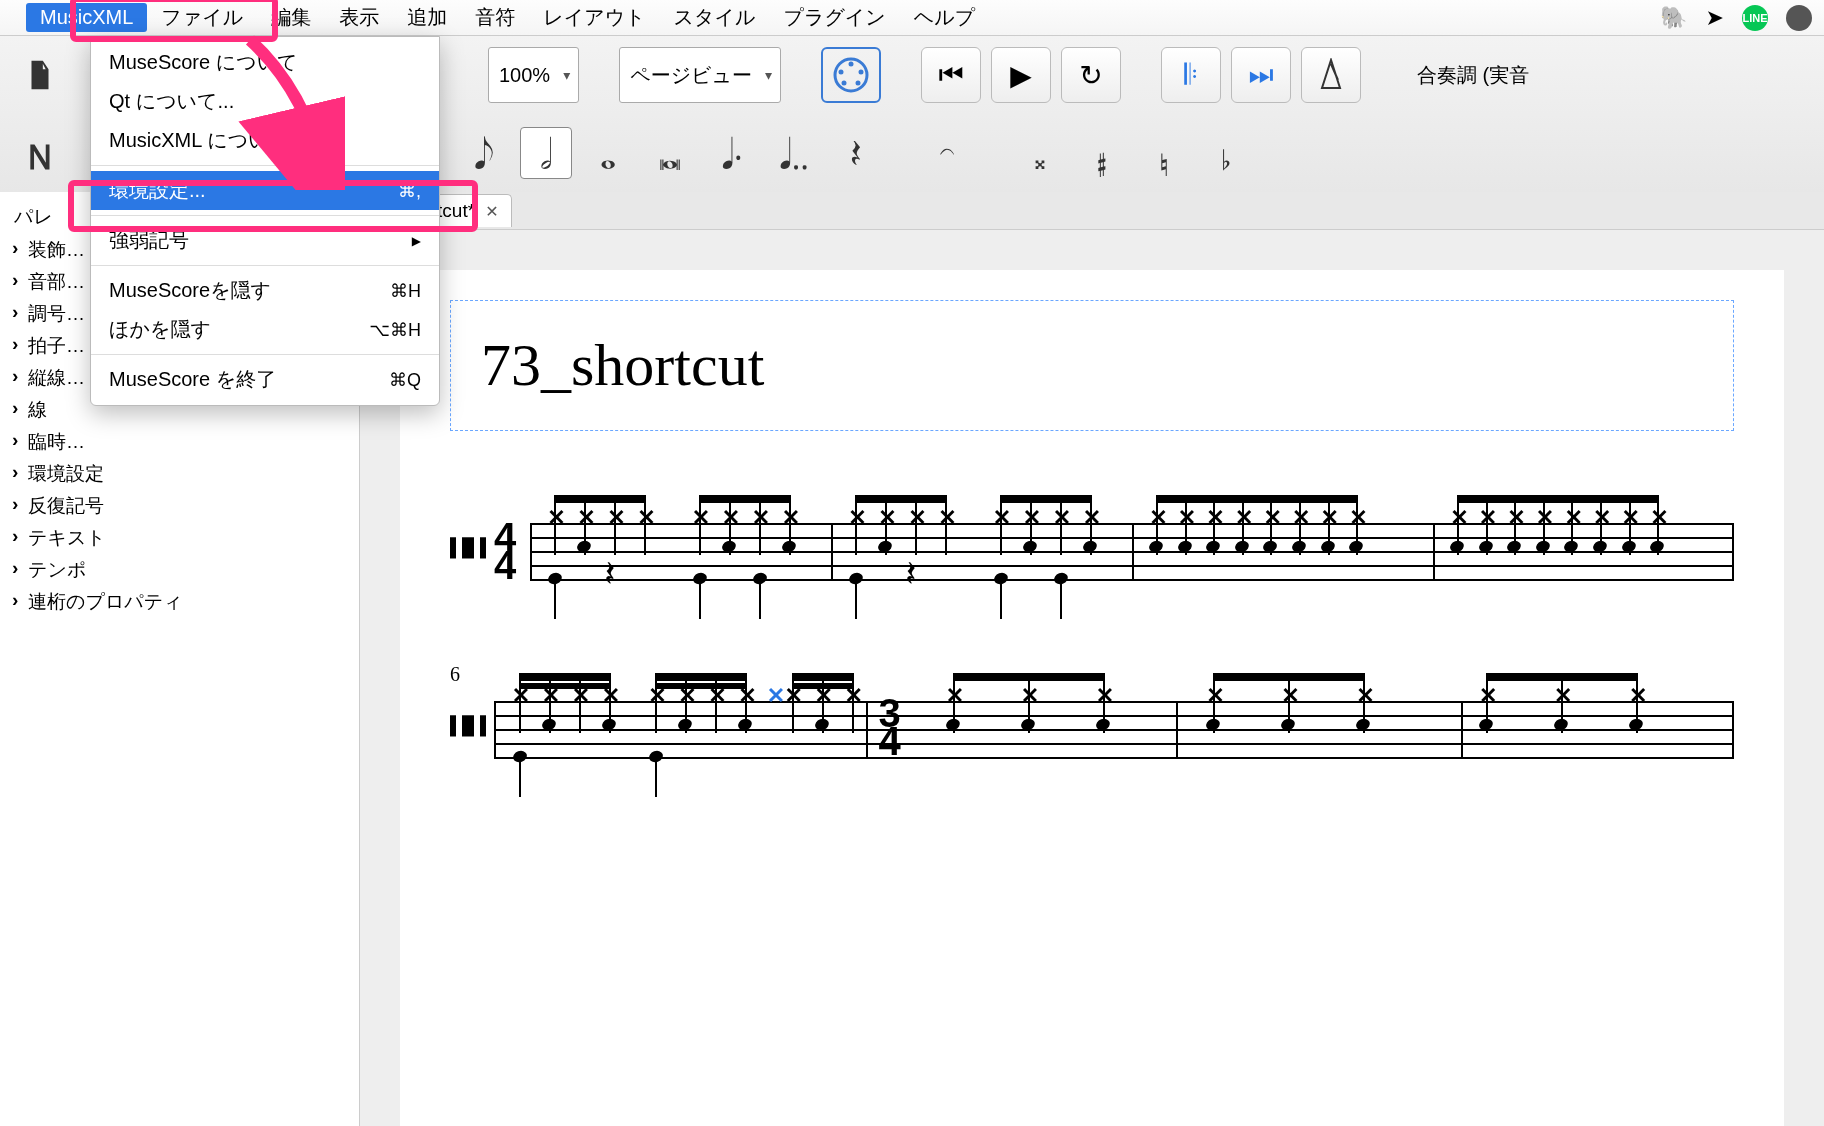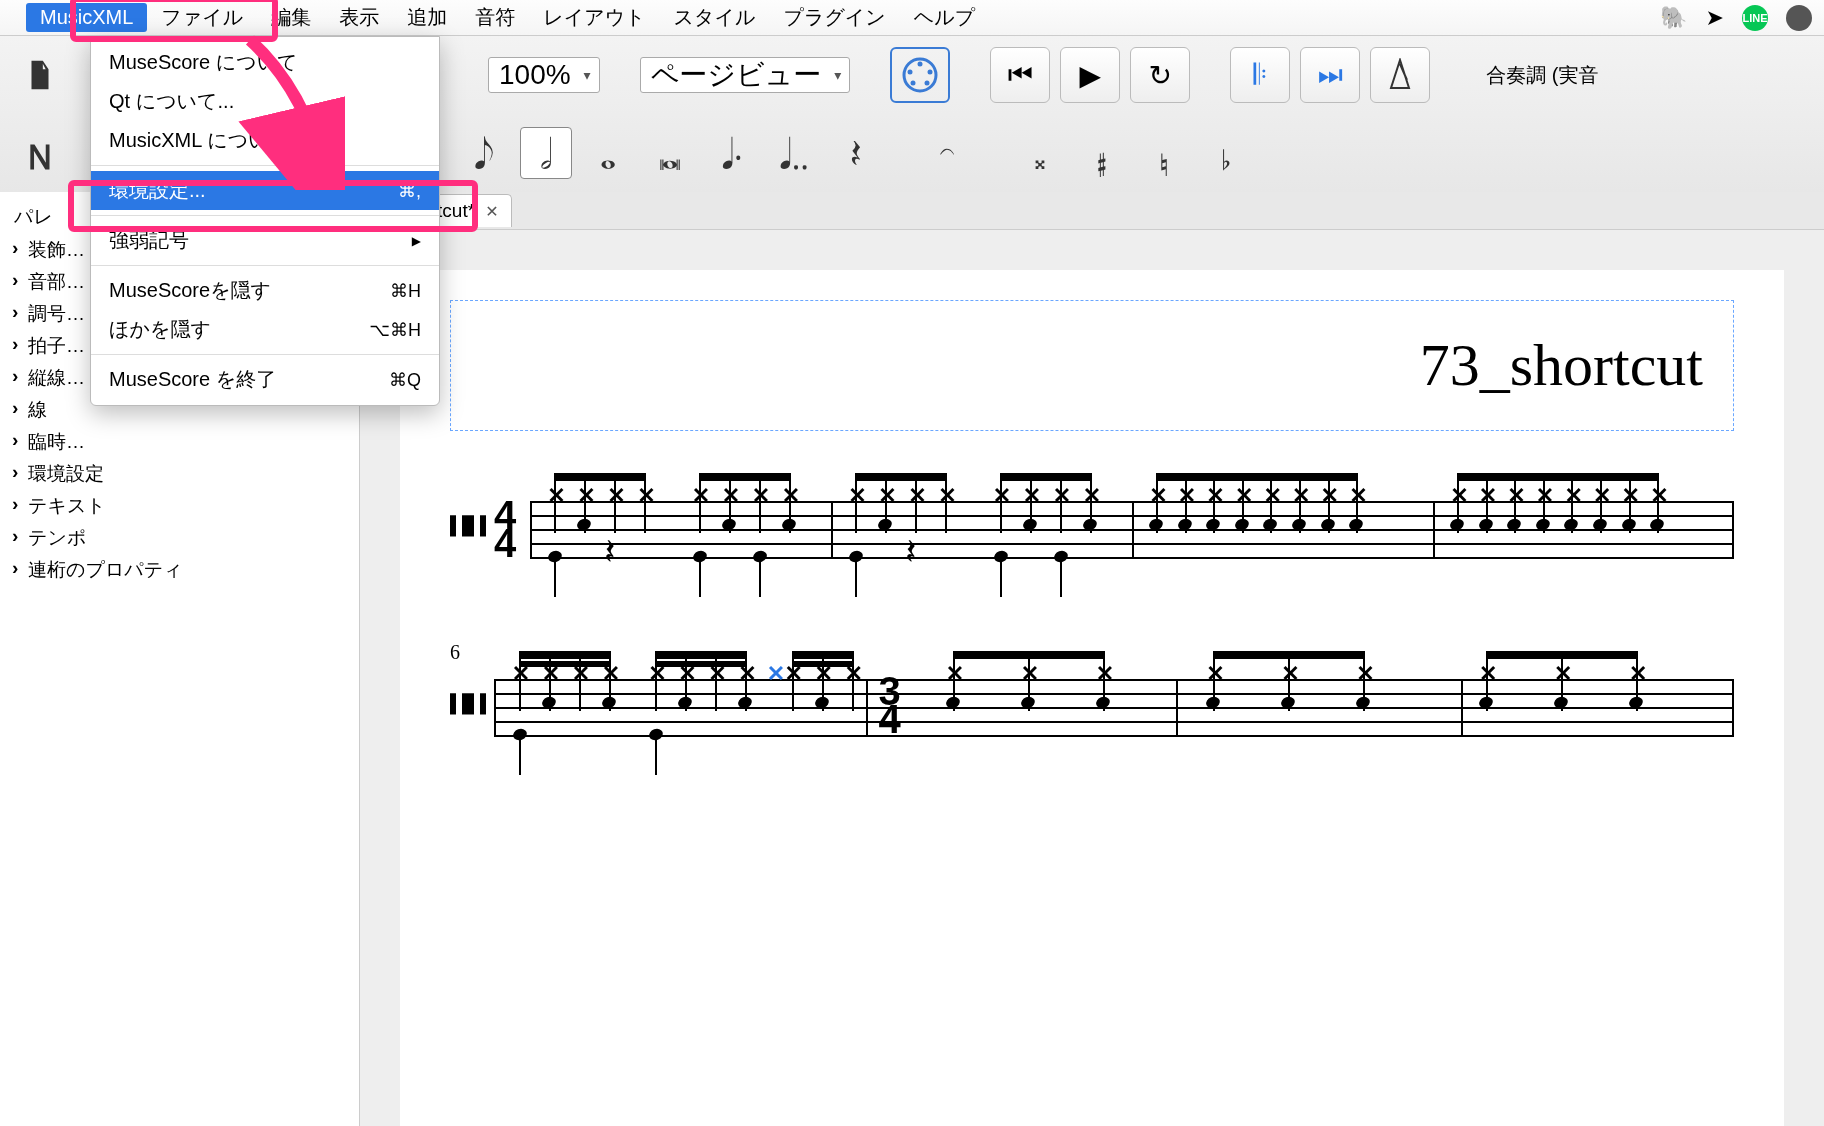--- a/index.html
+++ b/index.html
@@ -17,21 +17,21 @@
 .hl { position: absolute; border: 6px solid #ff2e7e; border-radius: 6px; pointer-events: none; z-index: 200; }
 .hl1 { left: 70px; top: -4px; width: 208px; height: 46px; }
 .hl2 { left: 68px; top: 180px; width: 410px; height: 52px; }
 .arrow { position:absolute; left:235px; top:30px; z-index:201; pointer-events:none; }
 
 
 .toolbars { background: linear-gradient(#f3f3f3,#e7e7e7); border-bottom:1px solid #bbb; }
 .tbrow { display:flex; align-items:center; height:78px; gap:10px; padding:0 14px; }
 .tbrow2 { height:78px; }
 .tbbtn { width:52px; height:52px; display:flex; align-items:center; justify-content:center; font-size:32px; color:#333; }
-.combo { height:36px; background:#fff; border:1px solid #aaa; border-radius:3px; padding:0 28px 0 10px; font-size:28px; display:flex; align-items:center; position:relative; }
+.combo { height:56px; background:#fff; border:1px solid #aaa; border-radius:3px; padding:0 28px 0 10px; font-size:20px; display:flex; align-items:center; position:relative; }
 .combo::after { content:"▾"; position:absolute; right:8px; font-size:14px; color:#555; }
 .bigbtn { width:60px; height:56px; border:1px solid #bbb; border-radius:6px; background:linear-gradient(#fff,#eee); display:flex; align-items:center; justify-content:center; font-size:28px; }
 .midi { width:60px; height:56px; border:2px solid #3a7bd5; border-radius:6px; display:flex;align-items:center;justify-content:center; }
 .spacer { width:20px; }
 .concert { font-size:20px; margin-left:16px; }
 
 .note { font-family: "Bravura","Noto Music","Segoe UI Symbol",serif; }
 .half-sel { background:#fff; border:1px solid #888; border-radius:4px; padding:4px 12px; }
 
 
@@ -50,21 +50,21 @@
 .dd-sub::after{ content:"▶"; font-size:12px; margin-left:auto; }
 
 
 .doctabs { position:absolute; left:360px; top:192px; right:0; height:38px; background:#e8e8e8; border-bottom:1px solid #ccc; display:flex; align-items:center; z-index:0;}
 .doctab { border:1px solid #bbb; border-bottom:none; background:#fff; padding:5px 12px; margin-left:6px; border-radius:5px 5px 0 0; font-size:19px; display:flex; gap:10px; align-items:center; }
 .doctab .x { font-size:16px; color:#555; }
 
 
 .canvas { position:absolute; left:360px; top:230px; right:0; bottom:0; background:#eee; padding:40px; overflow:hidden; }
 .page { background:#fff; min-height:1200px; padding:30px 50px; position:relative; }
-.titlebox { border:1px dashed #6aa7ff; padding:30px; text-align:right; margin-bottom:70px; }
+.titlebox { border:1px dashed #6aa7ff; padding:30px; text-align:left; margin-bottom:92px; }
 .titlebox h1 { font-family: "Times New Roman", serif; font-size:60px; font-weight:400; }
 
 
 .system { display:flex; margin-bottom:120px; position:relative; }
 .clef { font-size:60px; font-family:serif; padding-right:8px; line-height:55px; }
 .timesig { font-family:"Times New Roman",serif; font-size:40px; font-weight:bold; line-height:28px; text-align:center; padding-right:14px; }
 .staff { flex:1; position:relative; height:58px; }
 .lines { position:absolute; inset:0; }
 .lines div { position:absolute; left:0; right:0; height:2px; background:#000; }
 .bar { position:absolute; top:0; bottom:0; width:2px; background:#000; }
@@ -217,20 +217,21 @@
 <div class="sidebar">
   <div class="side-title">パレ</div>
   <div class="side-item">装飾…</div>
   <div class="side-item">音部…</div>
   <div class="side-item">調号…</div>
   <div class="side-item">拍子…</div>
   <div class="side-item">縦線…</div>
   <div class="side-item">線</div>
   <div class="side-item">臨時…</div>
   <div class="side-item">環境設定</div>
+  <div class="side-item">反復記号</div>
   <div class="side-item">テキスト</div>
   <div class="side-item">テンポ</div>
   <div class="side-item">連桁のプロパティ</div>
 </div>
 
 <div class="doctabs">
   <div class="doctab">
     <span>3_shortcut*</span>
     <span class="x">✕</span>
   </div>

